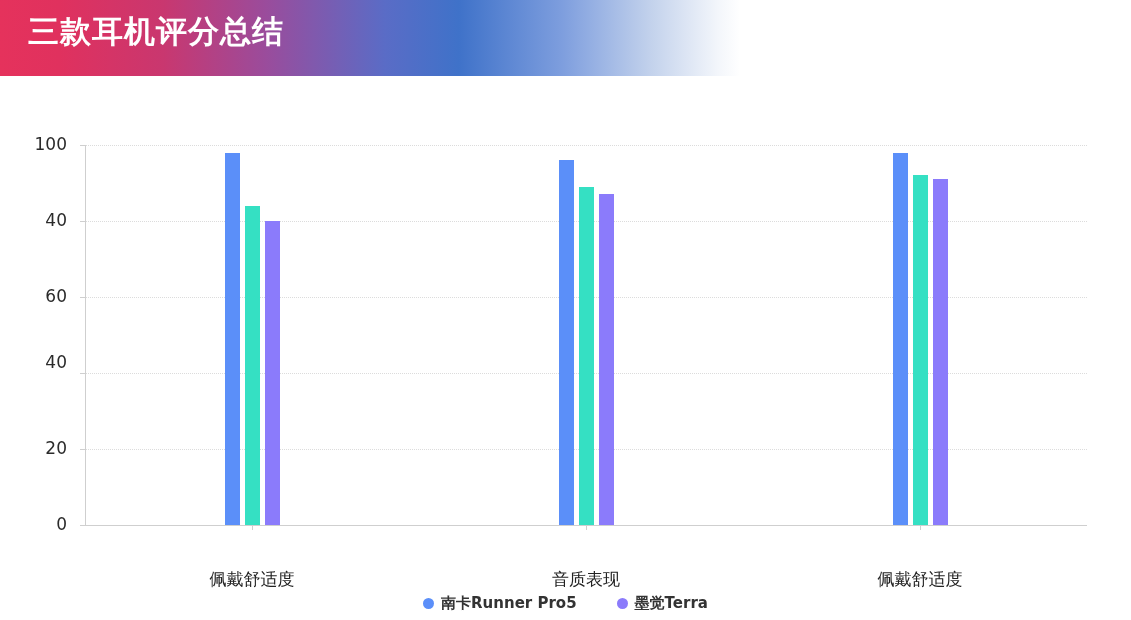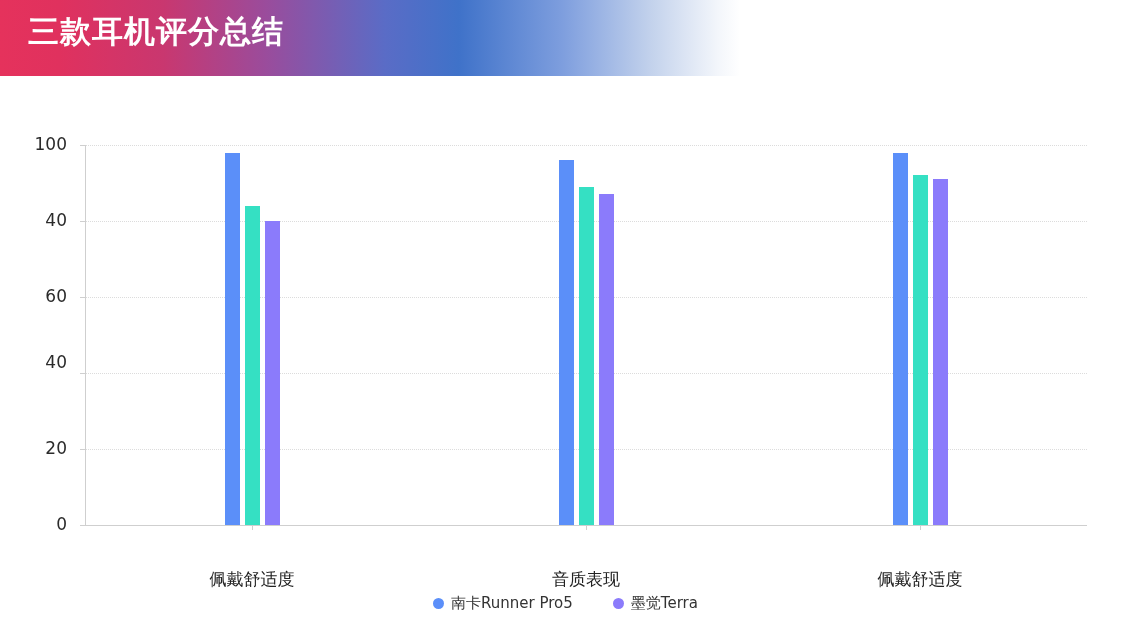--- a/index.html
+++ b/index.html
@@ -162,20 +162,21 @@
     width: 11px;
     height: 11px;
     border-radius: 50%;
     flex: 0 0 auto;
   }
   .legend-label {
     font-size: 15px;
     color: #333333;
     white-space: nowrap;
     font-family: "DejaVu Sans", "Liberation Sans", sans-serif;
+    font-weight: bold;
   }
 </style>
 </head>
 <body>
 
 <div id="header-banner">
   <div id="header-title">三款耳机评分总结</div>
 </div>
 
 <div id="chart-area">

